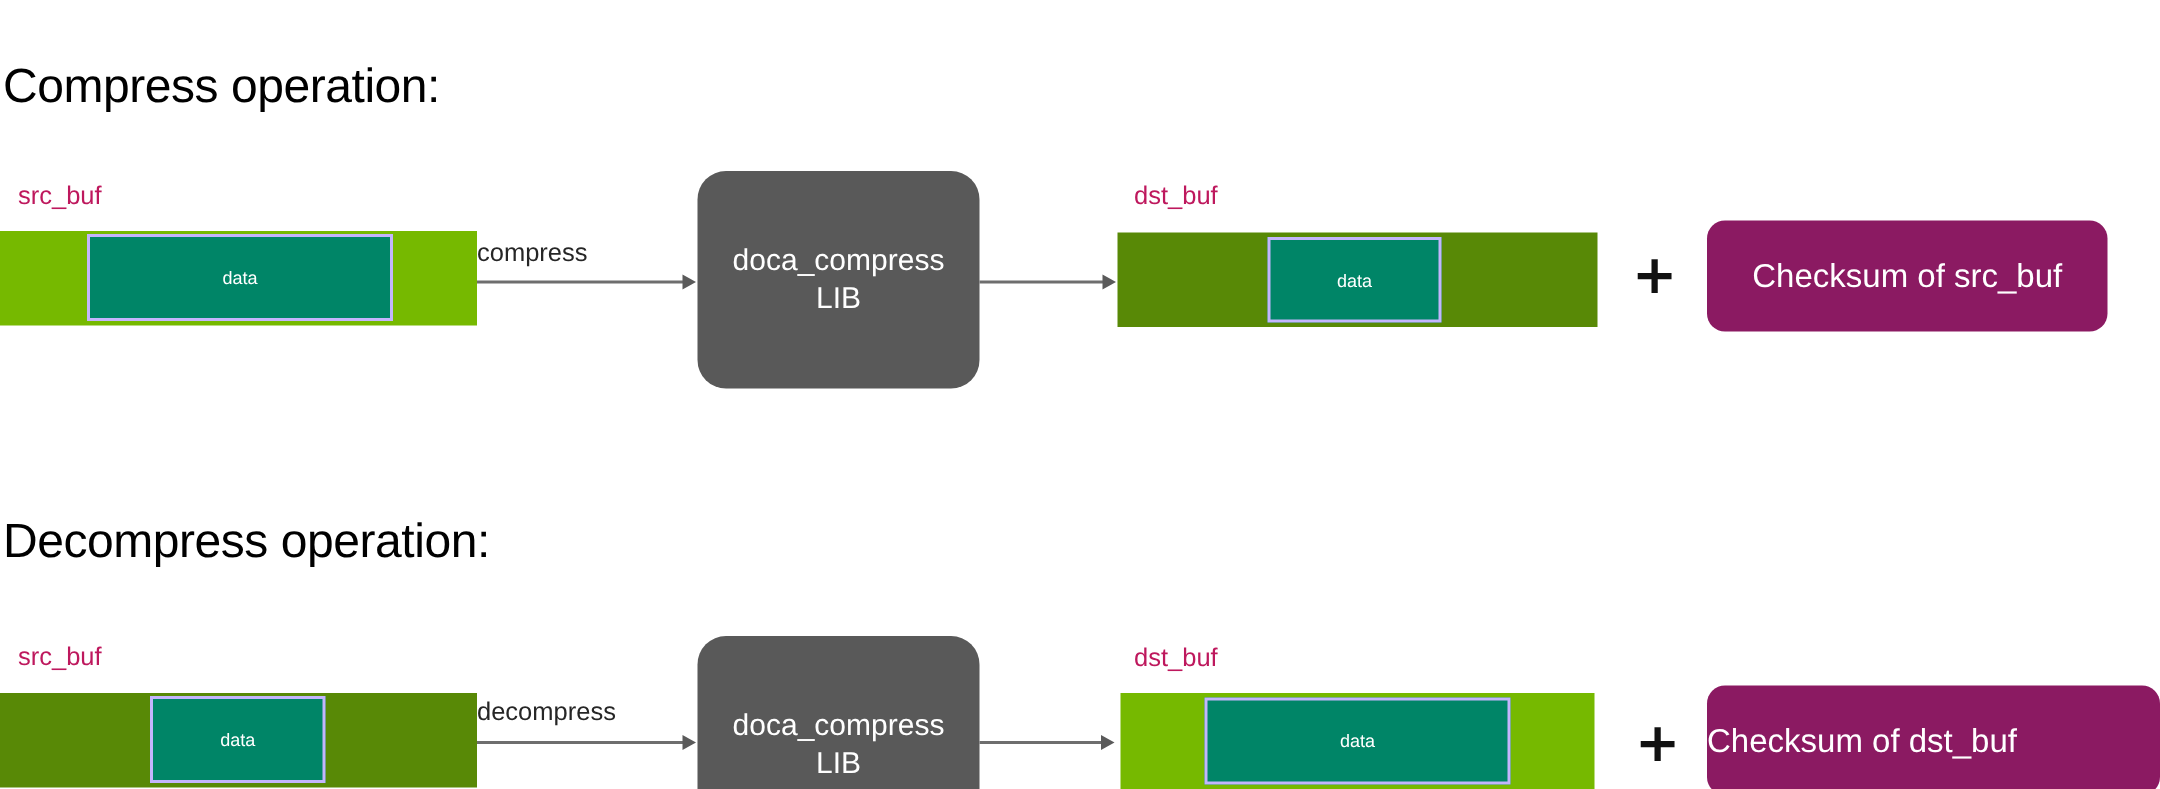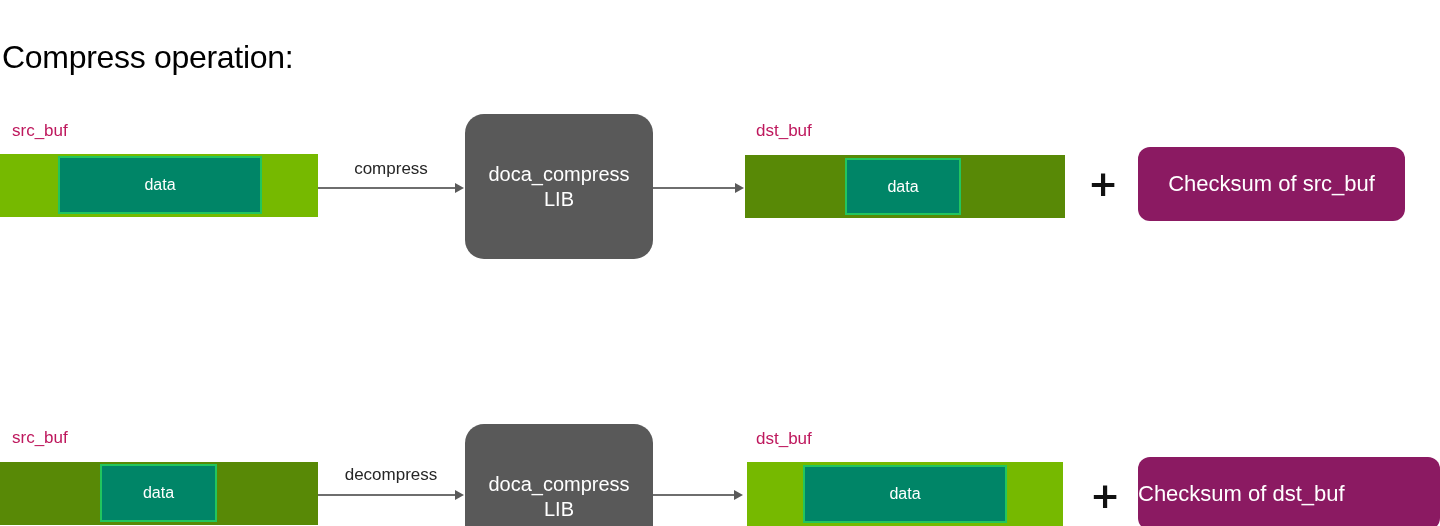--- a/index.html
+++ b/index.html
@@ -13,32 +13,32 @@
   }
   .sec-title {
     position:absolute; font-size:32px; font-weight:500; color:#000;
     letter-spacing:-0.3px; white-space:nowrap;
   }
   .buf-label {
     position:absolute; font-size:17px; color:#be185d; white-space:nowrap;
   }
   .bar { position:absolute; }
   .data-box {
-    position:absolute; border:2px solid #22c55e;
+    position:absolute; border:2px solid #c4b5fd;
     display:flex; align-items:center; justify-content:center;
-    color:#fff; font-size:16px;
+    color:#fff; font-size:12px;
   }
   .lib-box {
     position:absolute; color:#fff; text-align:center;
     display:flex; flex-direction:column; align-items:center; justify-content:center;
     font-size:20px; line-height:25px;border-radius:19px;
   }
   #s2-lib { justify-content:flex-start; padding-top:48px; }
   .op-label {
-    position:absolute; font-size:17px; color:#262626; text-align:center;
+    position:absolute; font-size:17px; color:#262626; 
     white-space:nowrap;
   }
   .arrow { position:absolute; height:10px; }
   .arrow-line {
     position:absolute; left:0; right:7px; top:4px; height:1.5px; background:#6e6e6e;
   }
   .arrow-head {
     position:absolute; right:0; top:0; width:0; height:0;
     border-left:9px solid #5a5a5a;
     border-top:5px solid transparent;
@@ -119,20 +119,21 @@
   <div class="data-box" id="s1-dst-data" style="background-color: rgb(0, 133, 103);">
     <span>data</span>
   </div>
 
   <div class="plus" id="s1-plus">+</div>
 
   <div class="checksum centered" id="s1-checksum" style="background-color: rgb(139, 26, 98);">
     <span>Checksum of src_buf</span>
   </div>
 
+  <div class="sec-title" id="s2-title">Decompress operation:</div>
 
   <div class="buf-label" id="s2-src-label">src_buf</div>
   <div class="bar" id="s2-src-bar" style="background-color: rgb(88, 137, 6);"></div>
   <div class="data-box" id="s2-src-data" style="background-color: rgb(0, 133, 103);">
     <span>data</span>
   </div>
 
   <div class="op-label" id="s2-op">decompress</div>
   <div class="arrow" id="s2-arrow1">
     <div class="arrow-line"></div>

